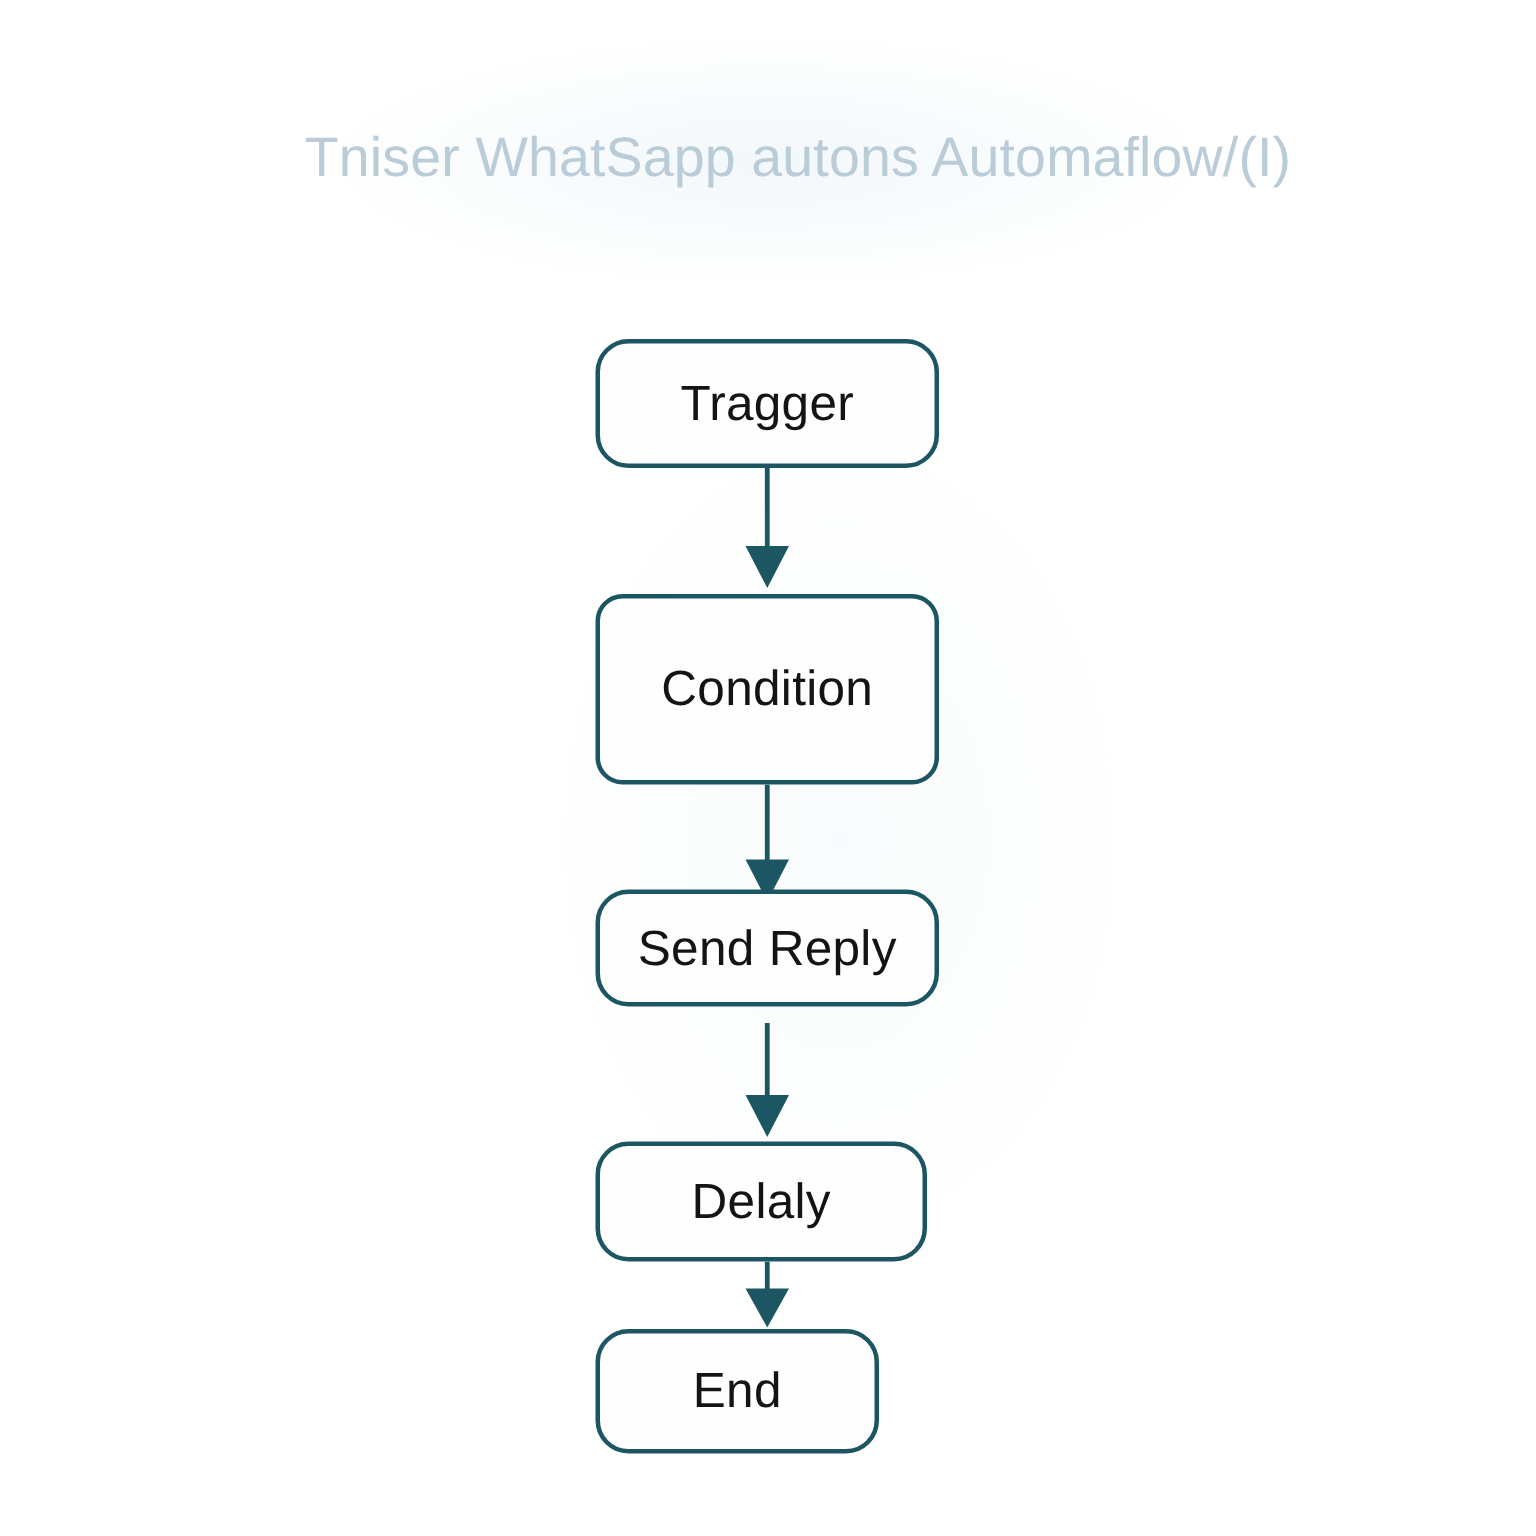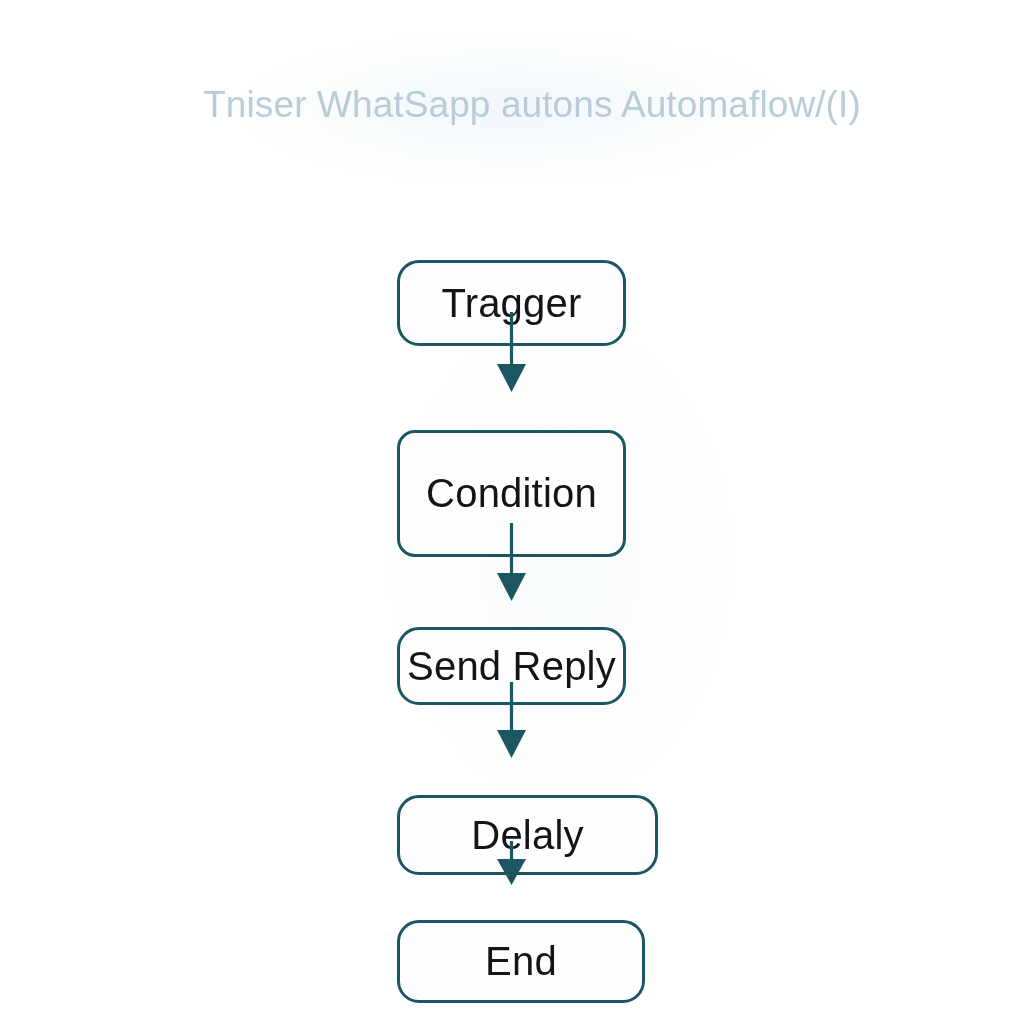--- a/index.html
+++ b/index.html
@@ -50,45 +50,44 @@
   }
 
   .node {
     position: absolute;
     left: 0;
     box-sizing: border-box;
     border: 3px solid #1d5663;
     border-radius: 22px;
     background: #fefefe;
     color: #141414;
-    font-size: 40px;
+    font-size: 33px;
     font-weight: 400;
     letter-spacing: 0.2px;
     display: flex;
     flex-direction: column;
     align-items: center;
     justify-content: center;
     line-height: 1.22;
     text-align: center;
     white-space: nowrap;
-    margin-top: 34px;
   }
   .node .line {
     display: block;
   }
   .node.overflow {
     overflow: visible;
   }
 
   
   #node-trigger   { top: 0px;   width: 229px; height: 86px; }
   #node-condition { top: 170px; width: 229px; height: 127px; border-radius: 18px; align-items: center; }
   #node-send      { top: 367px; width: 229px; height: 78px; }
-  #node-delay     { top: 535px; width: 261px; height: 80px; }
-  #node-end       { top: 660px; width: 248px; height: 83px; }
+  #node-delay     { top: 535px; width: 221px; height: 80px; }
+  #node-end       { top: 660px; width: 189px; height: 83px; }
 
   
   .connector {
     position: absolute;
     left: 0;
     width: 229px;
     pointer-events: none;
   }
   .connector svg {
     display: block;

